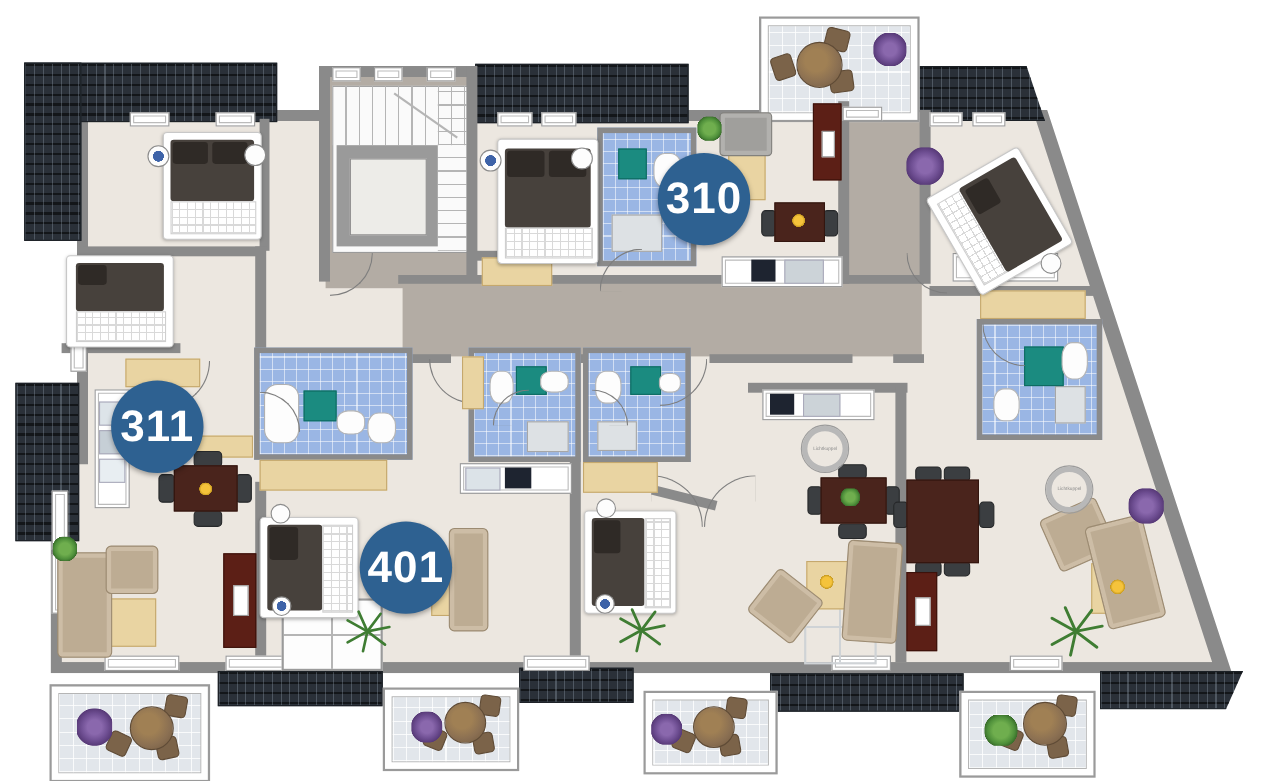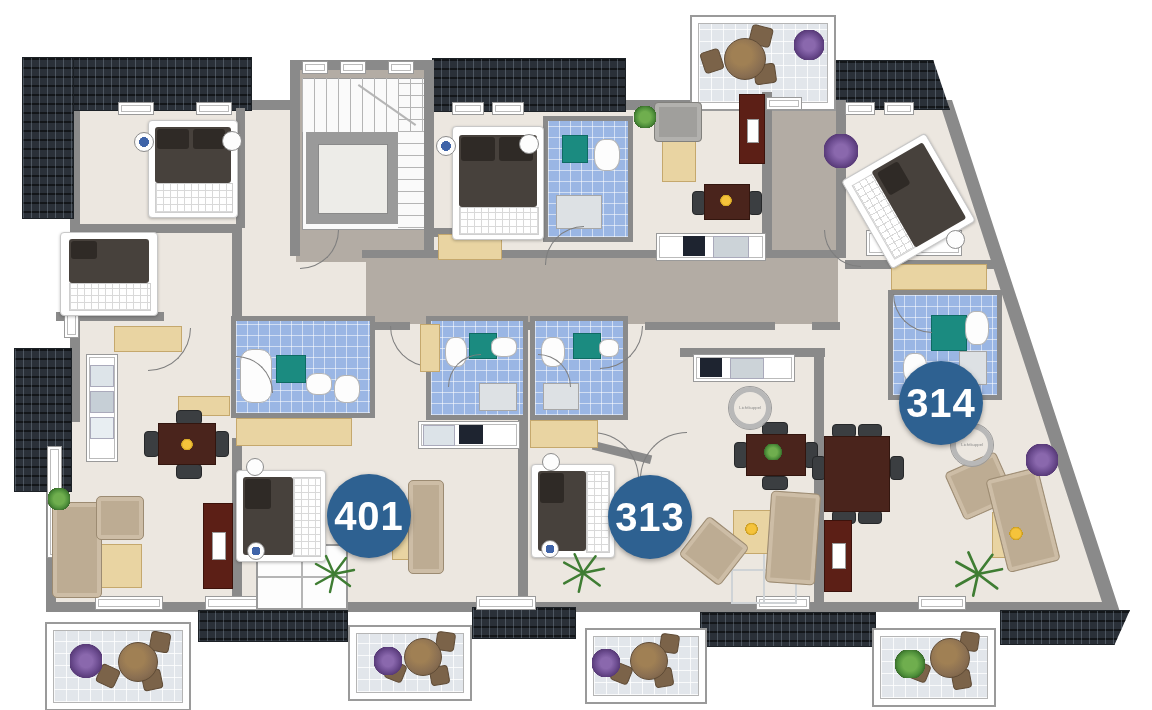--- a/index.html
+++ b/index.html
@@ -394,23 +394,23 @@
     <div class="abs rtable" style="left:56px;top:8px;width:38px;height:38px;"></div>
   </div>
 
   <div class="abs sky" style="left:728px;top:386px;width:42px;height:42px;">
     <span>Lichtkuppel</span>
   </div>
   <div class="abs sky" style="left:950px;top:423px;width:42px;height:42px;">
     <span>Lichtkuppel</span>
   </div>
 
+  <div class="abs badge" style="left:598px;top:139px;">
+    <span>310</span>
+  </div>
+  <div class="abs badge" style="left:101px;top:346px;">
+    <span>311</span>
+  </div>
   <div class="abs badge" style="left:327px;top:474px;">
     <span>401</span>
   </div>
-  <div class="abs badge" style="left:608px;top:475px;">
-    <span>313</span>
-  </div>
-  <div class="abs badge" style="left:899px;top:361px;">
-    <span>314</span>
-  </div>
 
 </div>
 
 </body></html>

